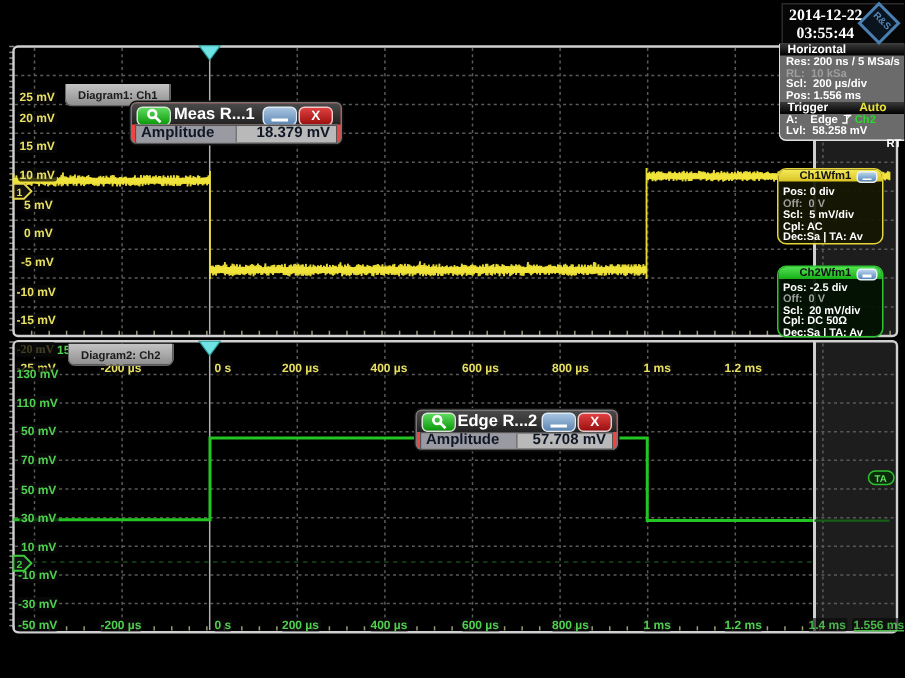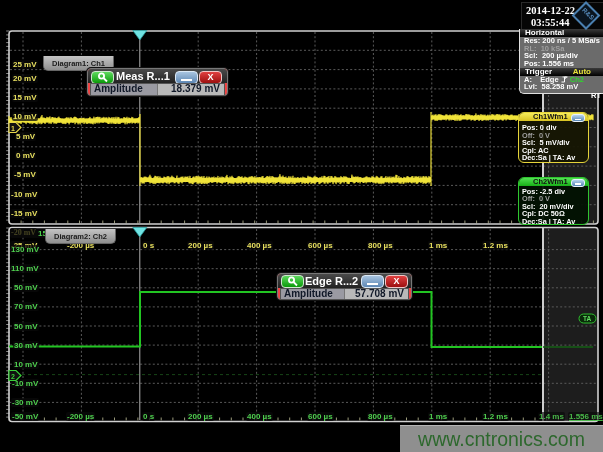--- a/index.html
+++ b/index.html
@@ -452,17 +452,14 @@
 <g transform="translate(586,15.5)">
 <rect x="-9.2" y="-9.2" width="18.4" height="18.4" fill="#0a141e" stroke="#4a7fb0" stroke-width="2" transform="rotate(45)"></rect>
 <text x="-6.5" y="-0.5" font-size="6.5" font-weight="bold" fill="#5588b8" transform="rotate(45)">R&amp;S</text>
 </g>
 <path d="M9,122.5 L16,122.5 L21,127.5 L16,132.5 L9,132.5 Z" fill="#111" stroke="#e8d84a" stroke-width="1.2"></path>
 <text x="11" y="130.5" font-size="7" font-weight="bold" fill="#e8d84a" font-family="Liberation Sans">1</text>
 <path d="M9,370.5 L16,370.5 L21,375.5 L16,380.5 L9,380.5 Z" fill="#111" stroke="#3ad03a" stroke-width="1.2"></path>
 <text x="11" y="378.5" font-size="7" font-weight="bold" fill="#3ad03a" font-family="Liberation Sans">2</text>
 </svg>
 
-<div class="wm">
-      <div>www.cntronics.com</div>
-    </div>
 
 </div>
 
 </body></html>

